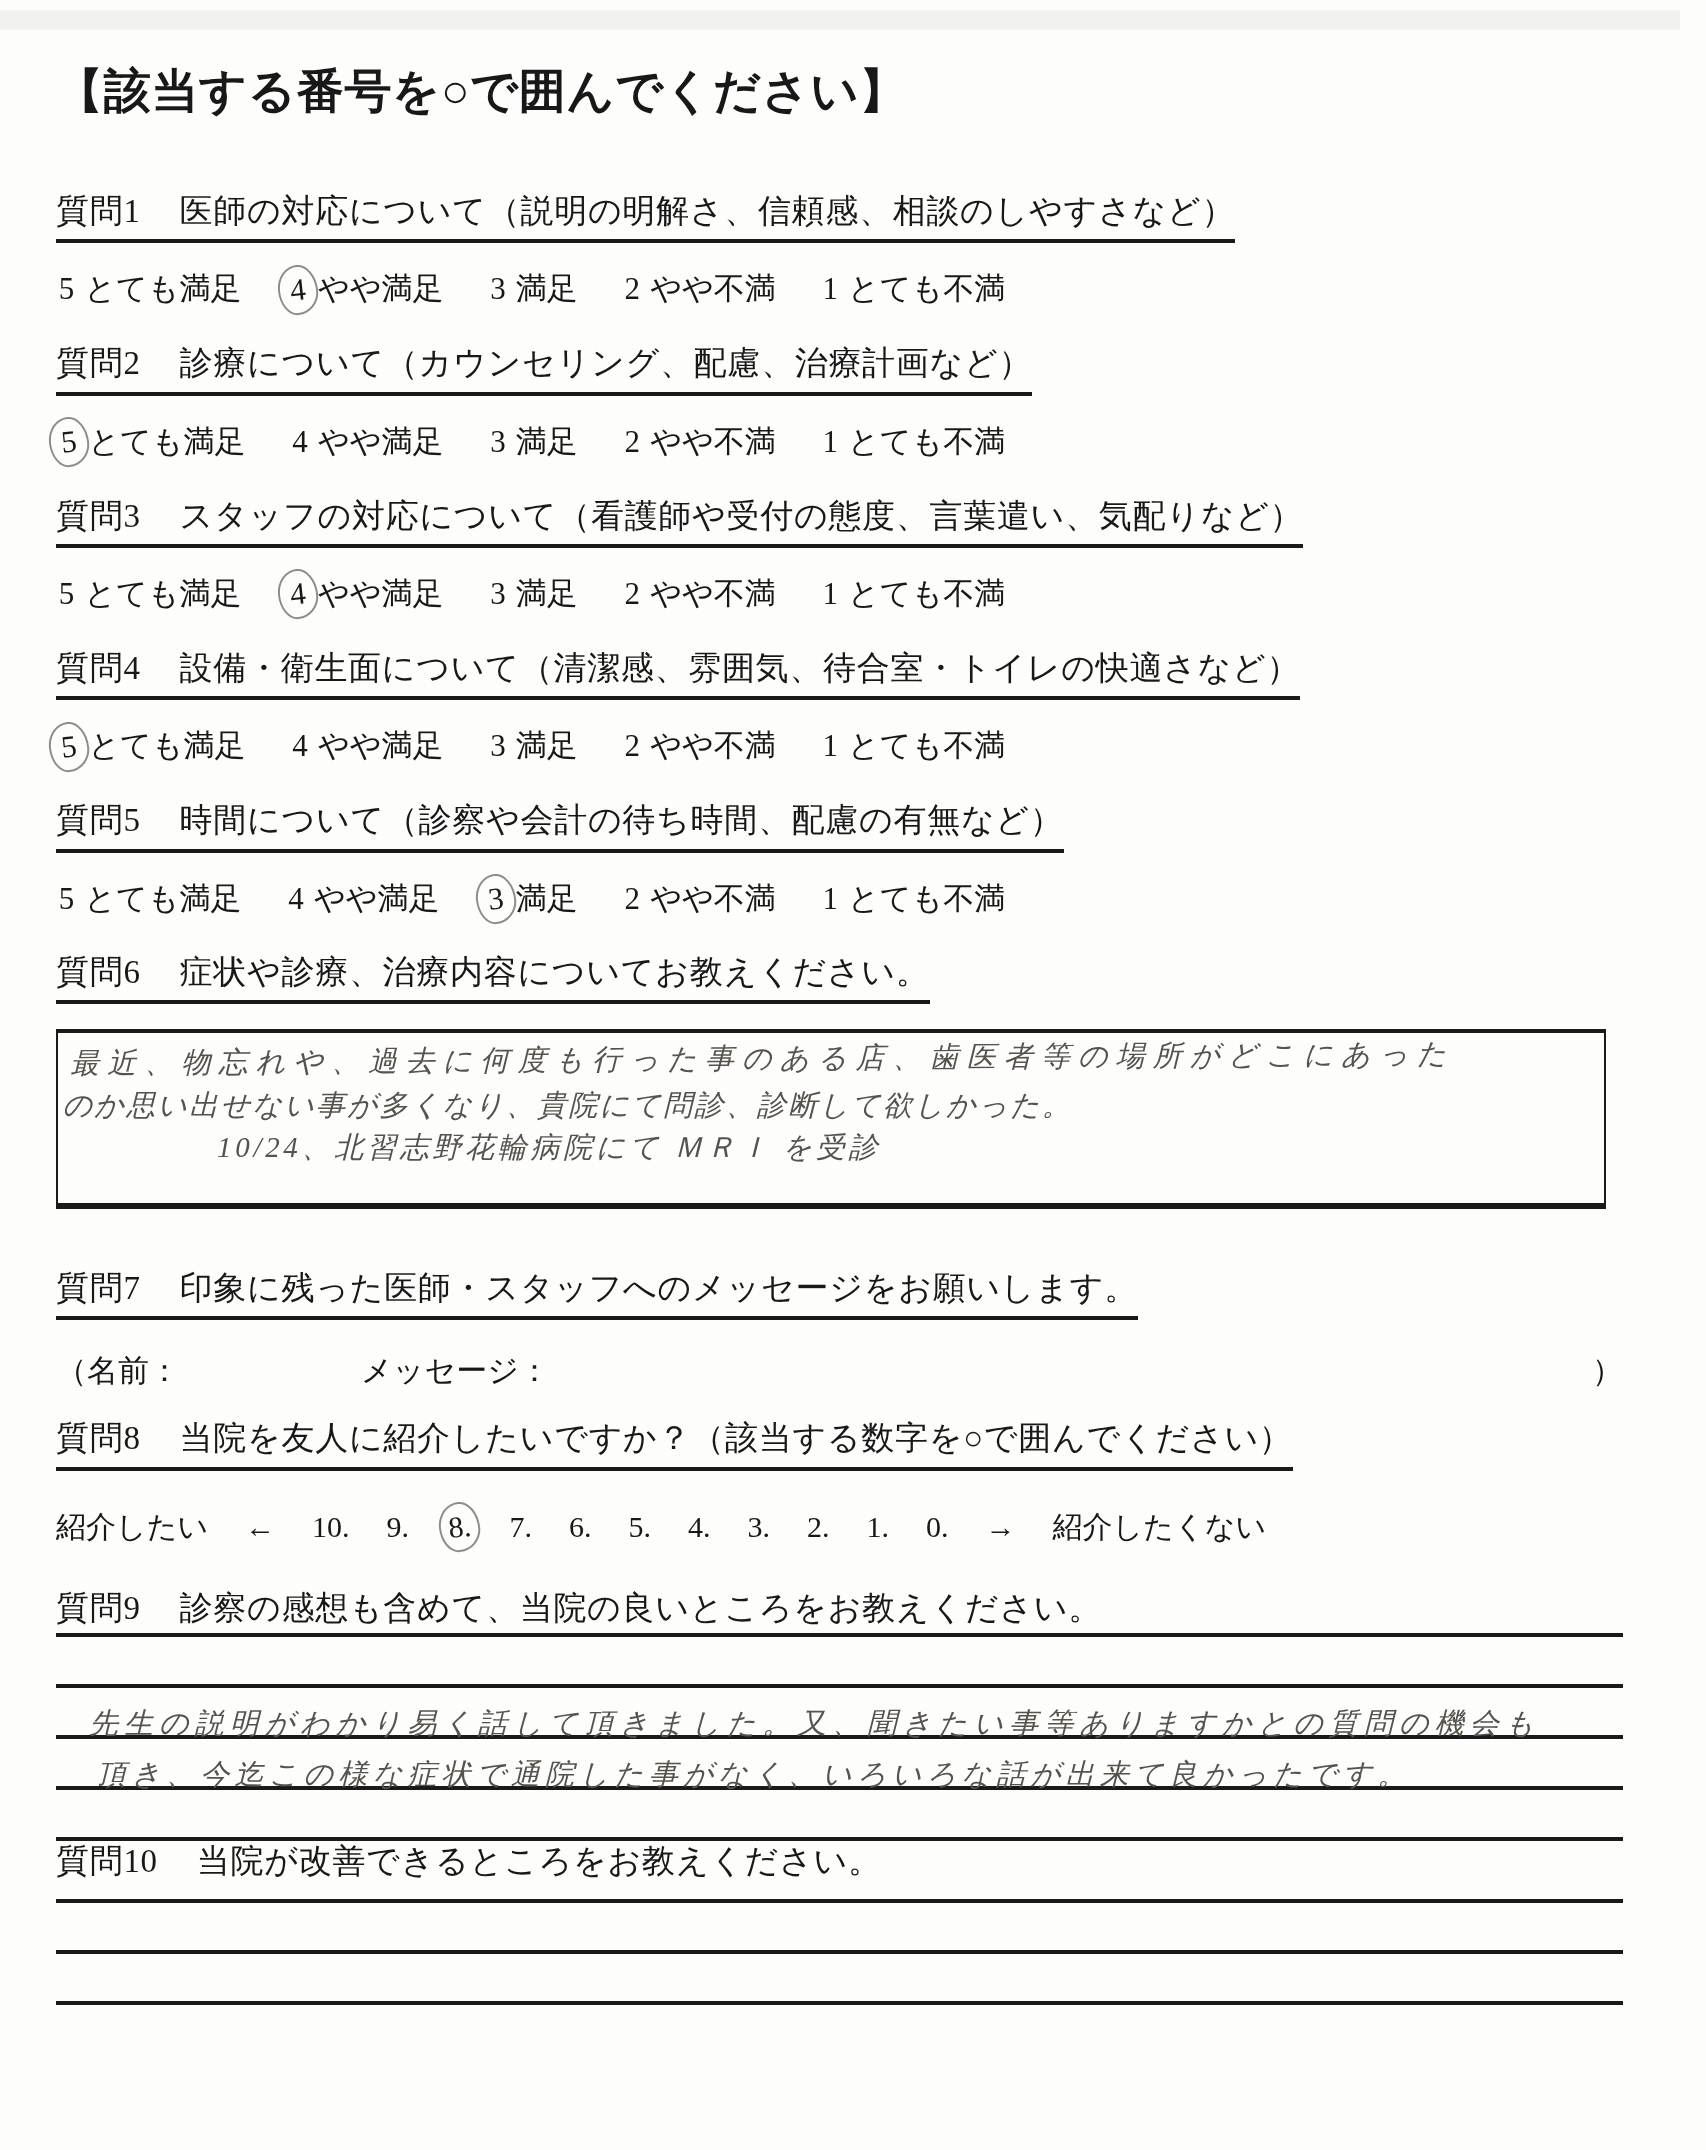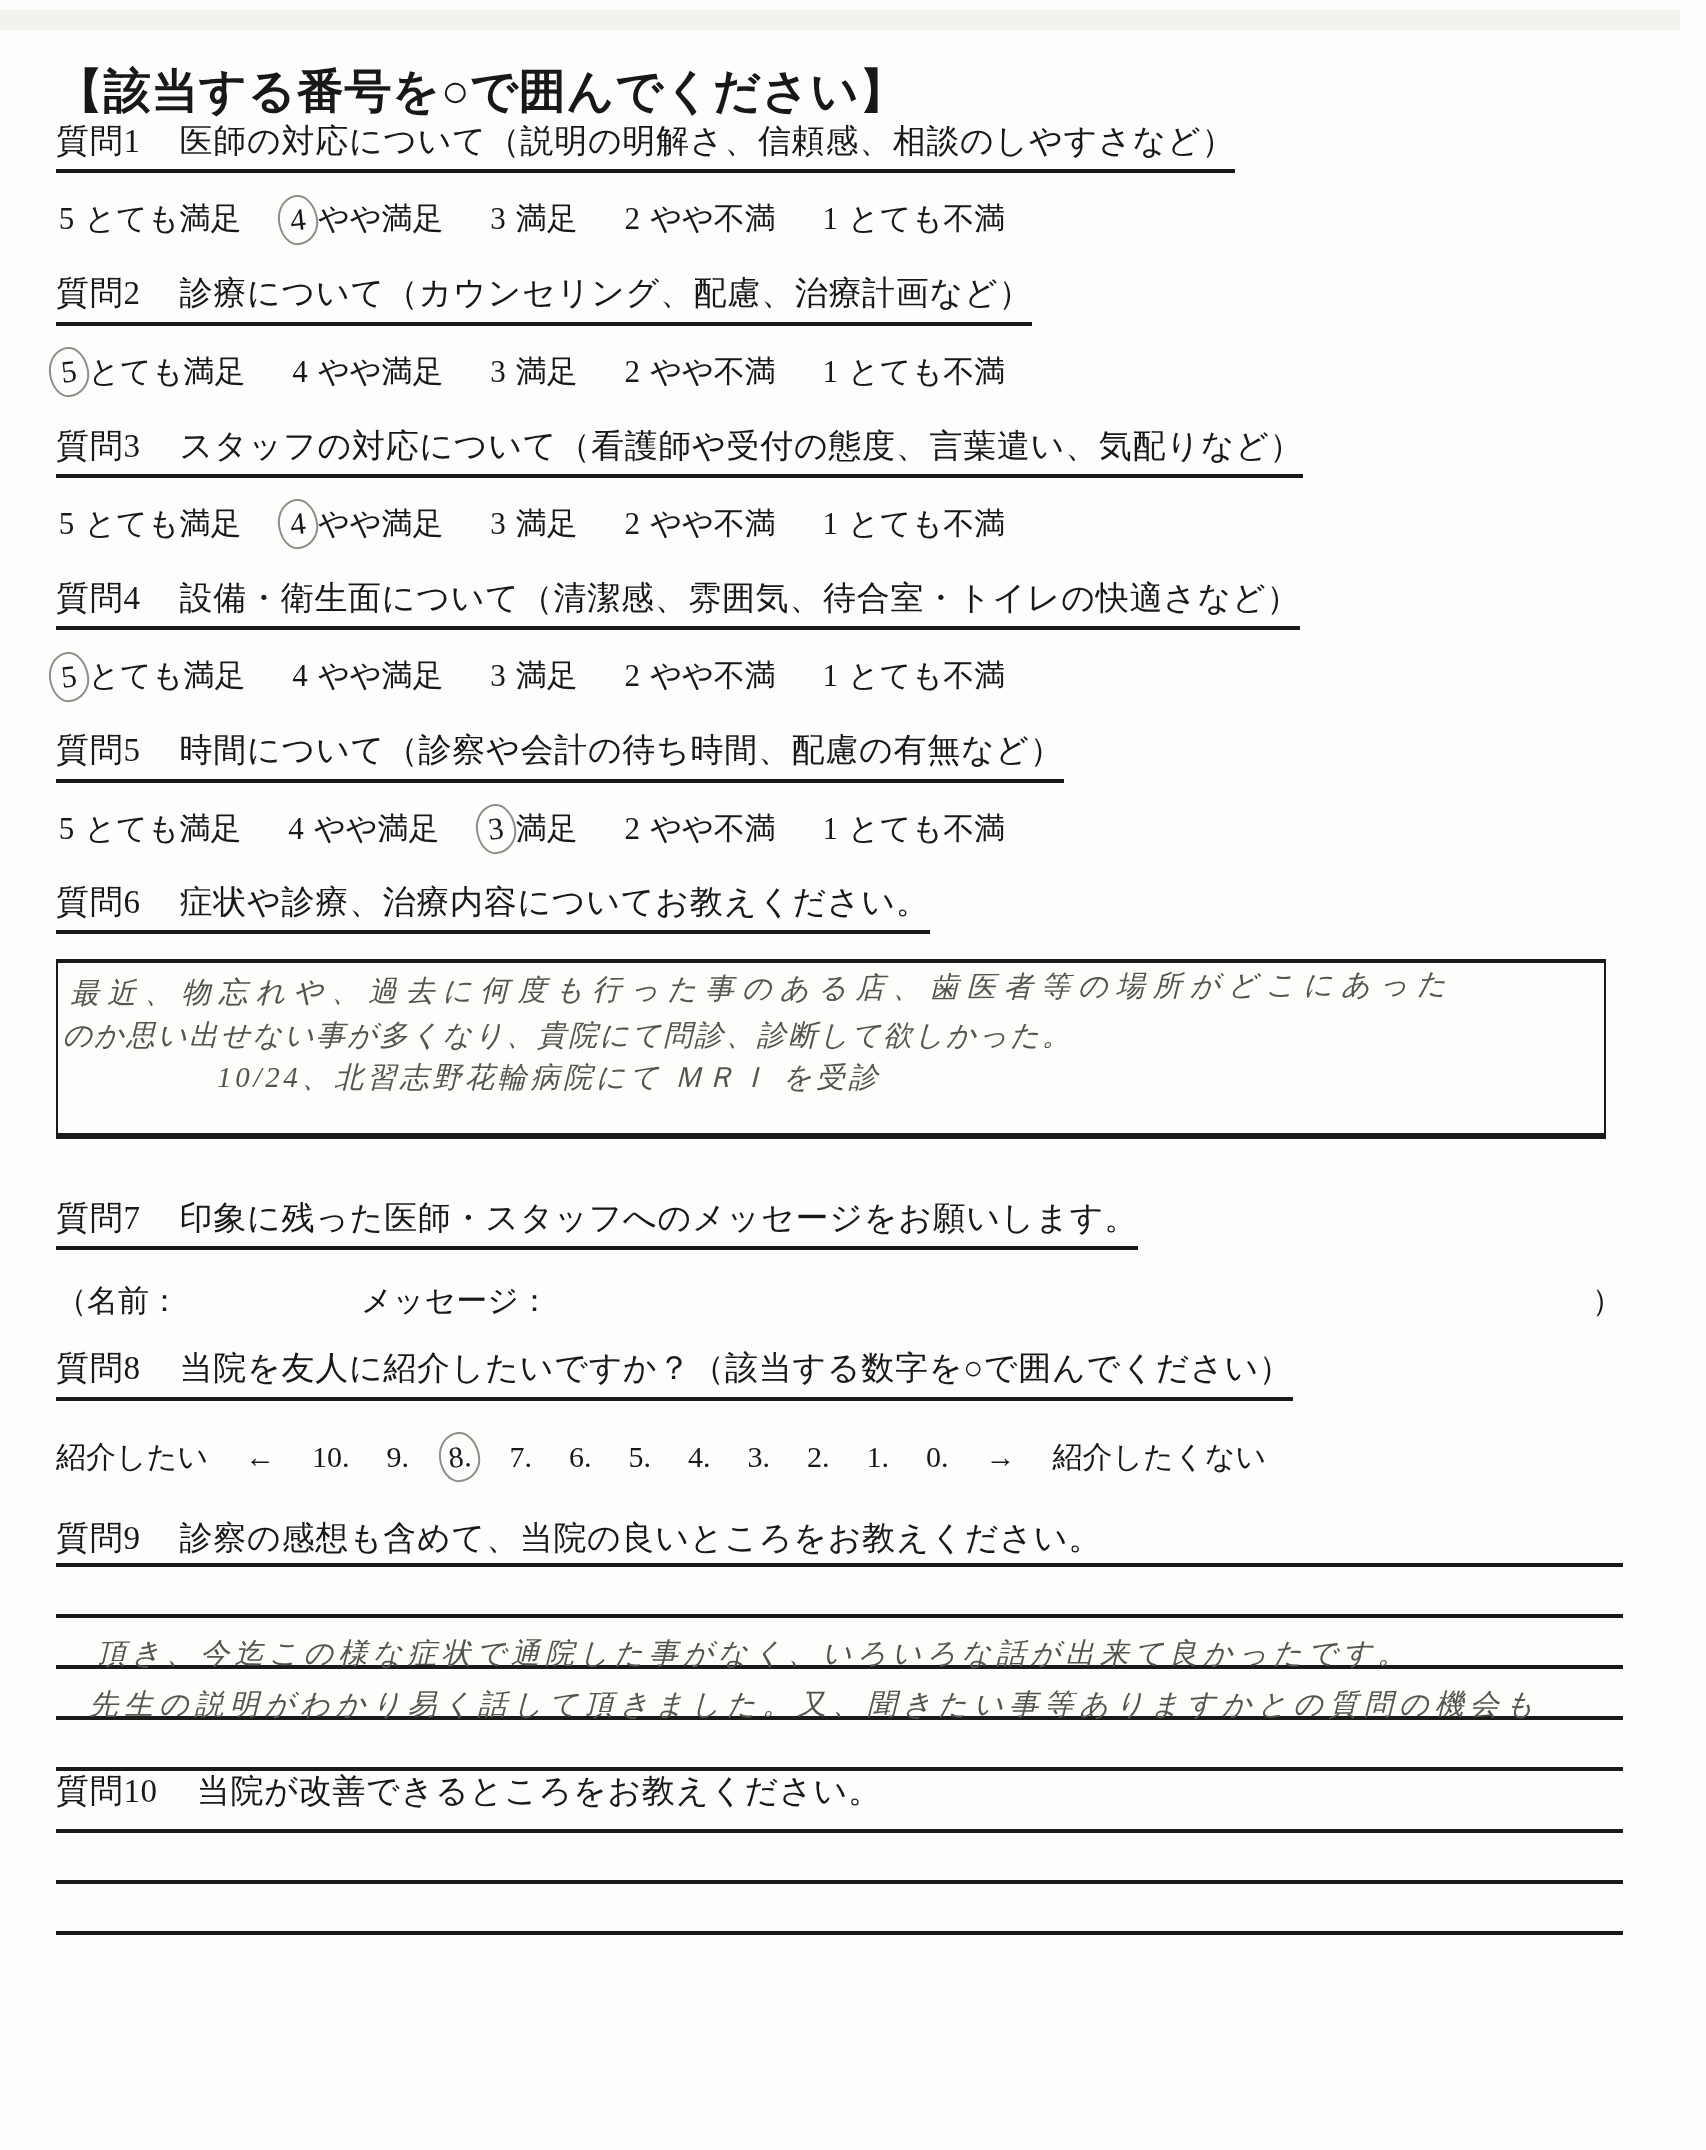--- a/index.html
+++ b/index.html
@@ -65,21 +65,21 @@
 </style>
 </head>
 <body>
 
 <div class="band"></div>
 
 <div class="page">
 
   <div class="title">【該当する番号を○で囲んでください】</div>
 
-  <section class="q" style="">
+  <section class="q" style="margin-top:70px;">
     <div class="q-head">
       <span class="q-label">質問1</span><span>医師の対応について（説明の明解さ、信頼感、相談のしやすさなど）</span>
     </div>
     <div class="opts">
       <span class="opt">
           <span class="opt-num">5</span>
           <span>とても満足</span>
         </span>
       <span class="opt">
           <span class="opt-num circled">4</span>
@@ -257,24 +257,24 @@
     </div>
   </section>
 
   <section class="q" style="margin-top:41px;">
     <div class="q-head nb">
       <span class="q-label">質問9</span><span>診察の感想も含めて、当院の良いところをお教えください。</span>
     </div>
     <div class="rule"></div>
     <div class="ruled-row"></div>
     <div class="ruled-row">
+      <span class="hand rline1">先生の説明がわかり易く話して頂きました。又、聞きたい事等ありますかとの質問の機会も</span>
+    </div>
+    <div class="ruled-row">
       <span class="hand rline2">頂き、今迄この様な症状で通院した事がなく、いろいろな話が出来て良かったです。</span>
-    </div>
-    <div class="ruled-row">
-      <span class="hand rline1">先生の説明がわかり易く話して頂きました。又、聞きたい事等ありますかとの質問の機会も</span>
     </div>
     <div class="ruled-row"></div>
   </section>
 
   <section class="q" style="">
     <div class="q-head nb">
       <span class="q-label">質問10</span><span>当院が改善できるところをお教えください。</span>
     </div>
     <div class="rule q10"></div>
     <div class="ruled-row"></div>

